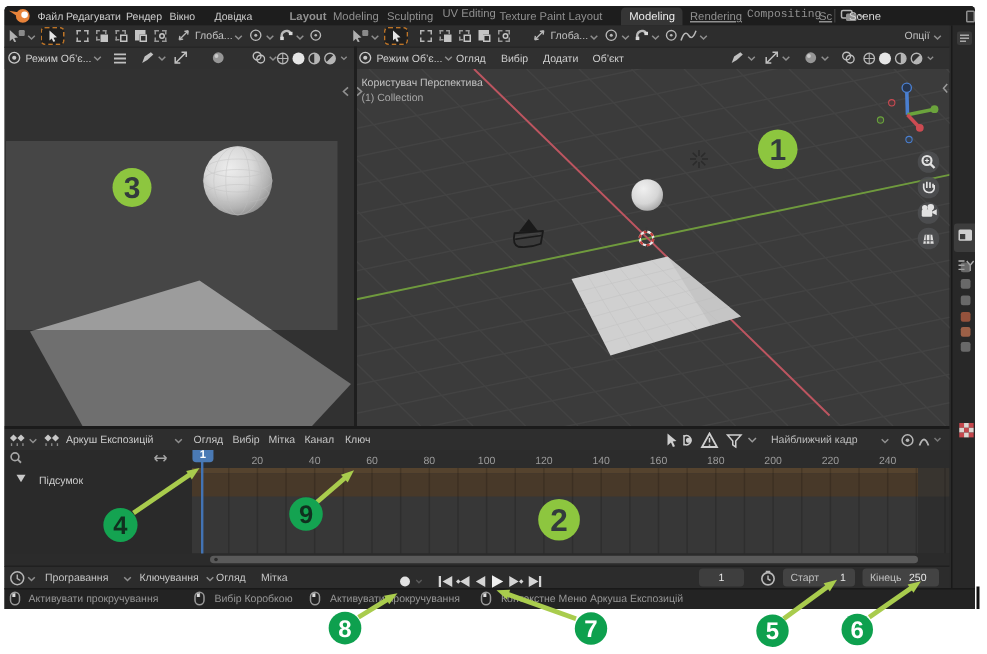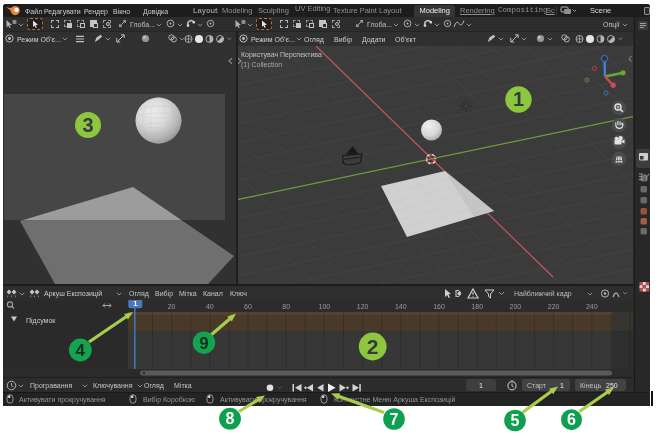--- a/index.html
+++ b/index.html
@@ -29,21 +29,21 @@
 <div class="t" style="left:498px;top:6px;font-size:7.5px;color:#909090;font-weight:normal;letter-spacing:0px;line-height:9.5px;font-family:Liberation Mono, monospace;">Compositing</div>
 <div class="t" style="left:546px;top:6px;font-size:7.5px;color:#909090;font-weight:normal;letter-spacing:0px;line-height:9.5px;text-decoration:underline;">Sc</div>
 <div class="a" style="left:414px;top:4.5px;width:41px;height:12px;background:#353535;border-radius:3px 3px 0 0"></div>
 <div class="t" style="left:419.5px;top:6px;font-size:7.5px;color:#ededed;font-weight:normal;letter-spacing:0px;line-height:9.5px;">Modeling</div>
 <div class="a" style="left:556px;top:6px;width:1px;height:9px;background:#3a3a3a"></div>
 <svg class="a" style="left:560px;top:6px" width="16" height="9" viewBox="0 0 16 9">
 <rect x="1" y="1" width="7" height="5" rx="1" fill="none" stroke="#b5b5b5" stroke-width="1"></rect>
 <rect x="4" y="3" width="7" height="5" rx="1" fill="#8f8f8f"></rect>
 <path d="M12.5 3.5 l2 2 l2 -2" stroke="#9a9a9a" stroke-width="1" fill="none"></path>
 </svg>
-<div class="t" style="left:590px;top:6px;font-size:7.5px;color:#d8d8d8;font-weight:normal;letter-spacing:0px;line-height:9.5px;">Scene</div>
+<div class="t" style="left:566px;top:6px;font-size:7.5px;color:#d8d8d8;font-weight:normal;letter-spacing:0px;line-height:9.5px;">Scene</div>
 <div class="a" style="left:644px;top:6.5px;width:6px;height:8px;border:1px solid #8f8f8f;border-radius:1px;background:#2a2a2a"></div>
 <div class="a" style="left:3px;top:16.5px;width:630px;height:14.5px;background:#2d2d2d"></div>
 <svg class="a" style="left:5px;top:19px" width="12" height="9" viewBox="0 0 12 9">
 <path d="M1.5 1 L7 6 L4.5 6.3 L5.8 8.8 L4.5 9 L3.3 6.8 L1.5 8.5 Z" fill="#b0b0b0"></path>
 <rect x="7.5" y="1" width="4" height="4" rx="0.8" fill="#8a8a8a"></rect>
   </svg>
 <svg class="a" style="left:18px;top:22.5px" width="6" height="4" viewBox="0 0 6 4">
     <path d="M0.8 0.8 l2.2 2.2 L5.2 0.8" stroke="#8f8f8f" stroke-width="1" fill="none"></path>
   </svg>
 <div class="a" style="left:27px;top:17.5px;width:16px;height:12.5px;background:#1f1f1f;border:1px dashed #bd7427;border-radius:3px"></div>

